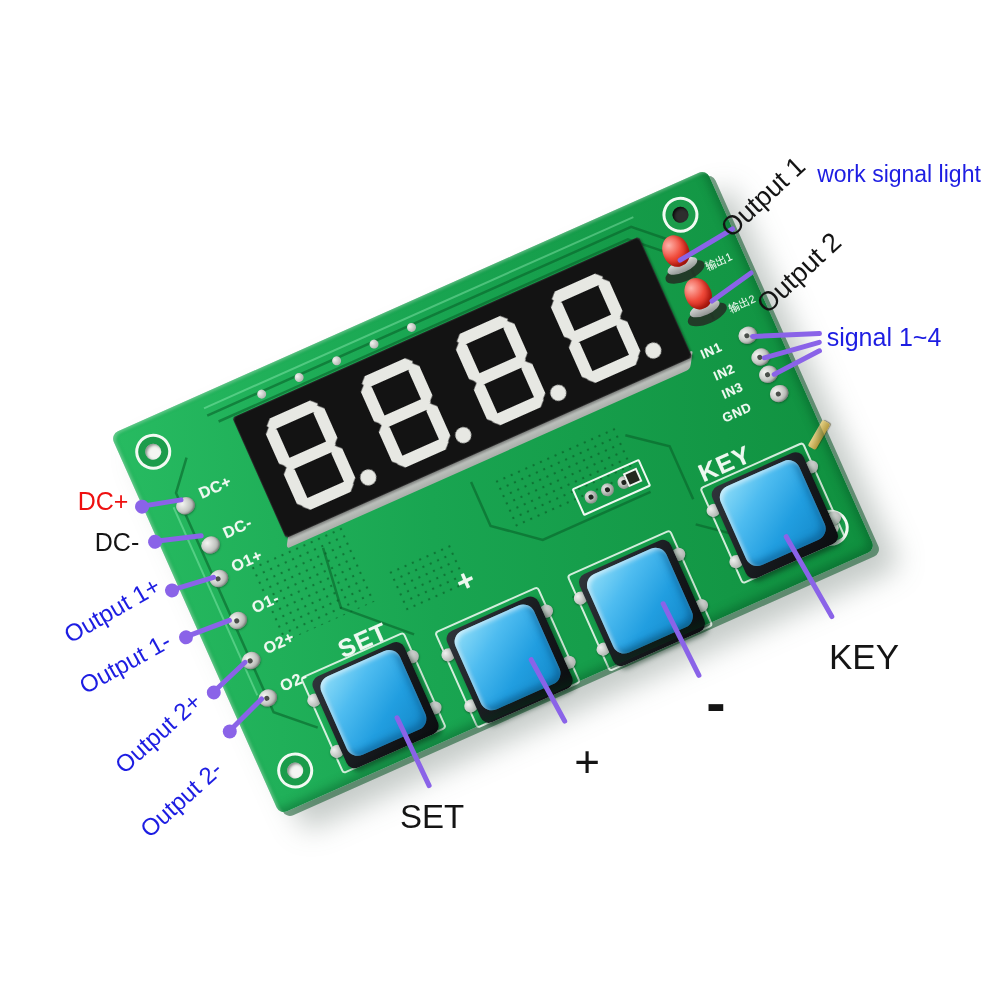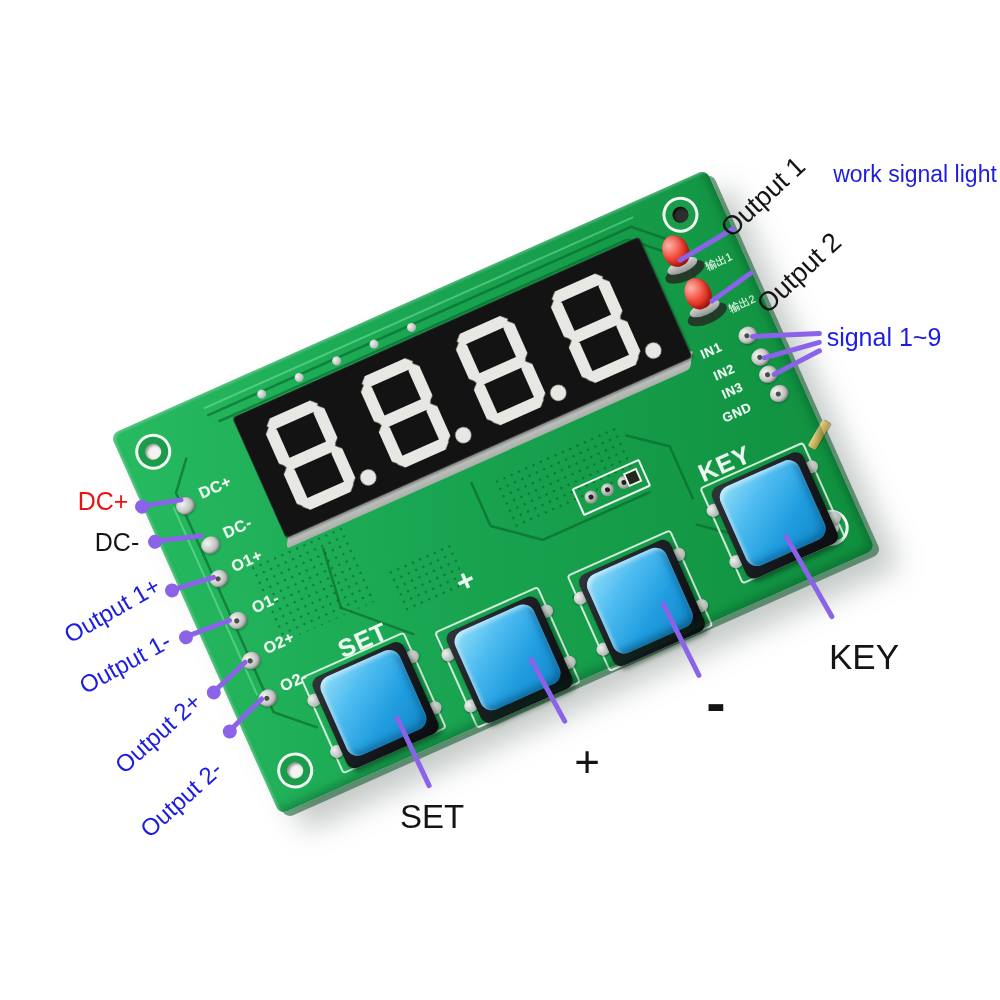--- a/index.html
+++ b/index.html
@@ -289,23 +289,23 @@
     </div>
   <div class="conn" style="left:228px;top:730px;width:50px;transform:rotate(-45deg);">
       <span class="tip"></span>
     </div>
   <div class="conn" style="left:396px;top:713px;width:80px;transform:rotate(64.7deg);"></div>
   <div class="conn" style="left:530px;top:655px;width:75px;transform:rotate(61.4deg);"></div>
   <div class="conn" style="left:662px;top:599px;width:85px;transform:rotate(63.4deg);"></div>
   <div class="conn" style="left:785px;top:532px;width:97px;transform:rotate(60.3deg);"></div>
 
   <div class="ann black" style="left:763px;top:197px;font-size:27px;transform:translate(-50%,-50%) rotate(-43deg);">Output 1</div>
-  <div class="ann blue" style="left:899px;top:174px;font-size:23px;margin-left:16px;">work signal light</div>
+  <div class="ann blue" style="left:899px;top:174px;font-size:23px;">work signal light</div>
   <div class="ann black" style="left:799px;top:273px;font-size:27px;transform:translate(-50%,-50%) rotate(-43deg);">Output 2</div>
-  <div class="ann blue" style="left:884px;top:337px;font-size:25px;">signal 1~9</div>
+  <div class="ann blue" style="left:884px;top:337px;font-size:25px;">signal 1~4</div>
 
   <div class="ann red" style="left:103px;top:501px;font-size:25px;">DC+</div>
   <div class="ann black" style="left:117px;top:542px;font-size:25px;">DC-</div>
   <div class="ann blue" style="left:112px;top:610px;font-size:24px;transform:translate(-50%,-50%) rotate(-30deg);">Output 1+</div>
   <div class="ann blue" style="left:125px;top:663px;font-size:24px;transform:translate(-50%,-50%) rotate(-29deg);">Output 1-</div>
   <div class="ann blue" style="left:158px;top:733px;font-size:24px;transform:translate(-50%,-50%) rotate(-42deg);">Output 2+</div>
   <div class="ann blue" style="left:181px;top:799px;font-size:24px;transform:translate(-50%,-50%) rotate(-42deg);">Output 2-</div>
 
   <div class="ann black" style="left:432px;top:817px;font-size:33px;">SET</div>
   <div class="ann black" style="left:587px;top:762px;font-size:44px;">+</div>

